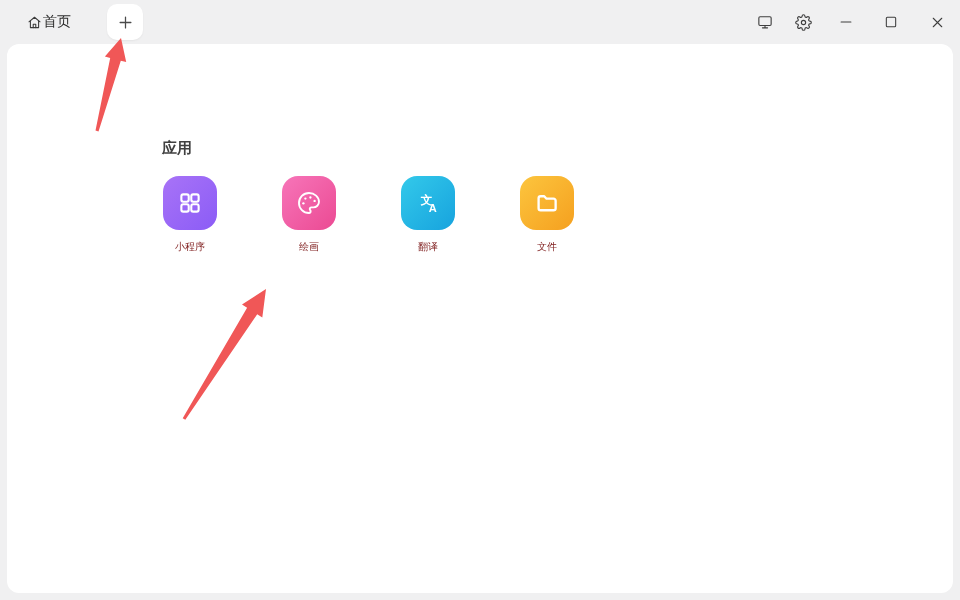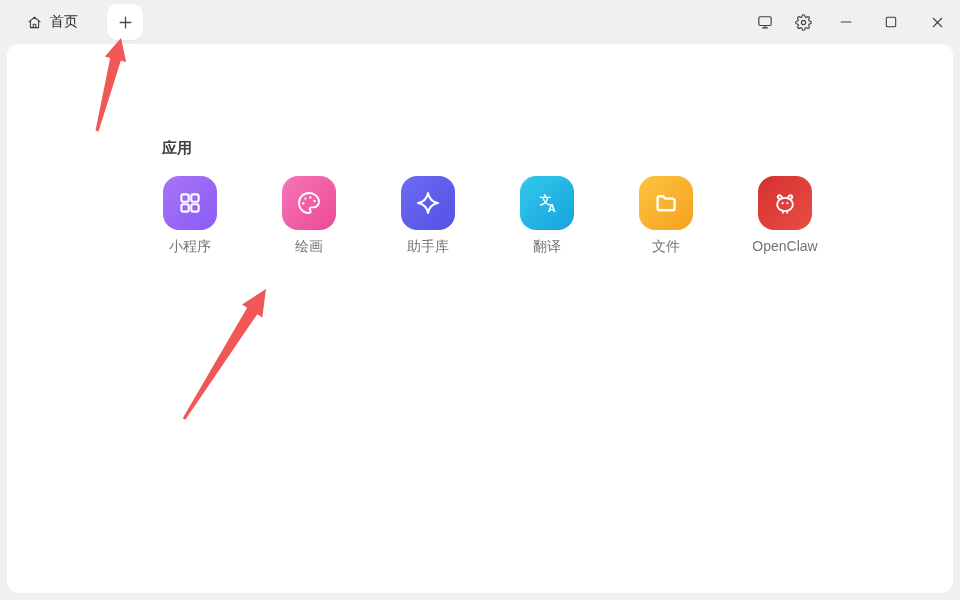--- a/index.html
+++ b/index.html
@@ -4,21 +4,21 @@
 <style>
   html,body{margin:0;padding:0;}
   body{
     width:960px;height:600px;position:relative;overflow:hidden;
     background:#f0f0f1;
     font-family:"Liberation Sans","DejaVu Sans",sans-serif;
     -webkit-font-smoothing:antialiased;
   }
   
   .titlebar{position:absolute;top:0;left:0;width:960px;height:44px;}
-  .home-tab{position:absolute;left:26px;top:0;height:44px;display:flex;align-items:center;gap:7px;
+  .home-tab{position:absolute;left:26px;top:0;height:44px;display:flex;align-items:center;
     color:#2b2b2b;font-size:14px;cursor:default;}
   .plus-btn{position:absolute;left:107px;top:4px;width:36px;height:36px;background:#ffffff;
     border-radius:10px;display:flex;align-items:center;justify-content:center;
     box-shadow:0 1px 2px rgba(0,0,0,0.05);cursor:pointer;}
   .tb-btn{position:absolute;top:7px;width:30px;height:30px;display:flex;align-items:center;
     justify-content:center;border-radius:6px;cursor:pointer;}
   .tb-monitor{left:750px;}
   .tb-settings{left:788px;}
   .tb-min{left:831px;}
   .tb-max{left:876px;}
@@ -26,21 +26,21 @@
   
   .main-panel{position:absolute;left:7px;right:7px;top:44px;bottom:7px;background:#ffffff;
     border-radius:12px;}
   .section-title{position:absolute;left:155px;top:95px;font-size:15px;font-weight:700;color:#404040;}
   
   .apps-grid{position:absolute;left:156px;top:132px;display:grid;
     grid-template-columns:repeat(6,54px);column-gap:65px;row-gap:26px;justify-items:center;}
   .app-item{width:54px;display:flex;flex-direction:column;align-items:center;cursor:pointer;}
   .app-icon{width:54px;height:54px;border-radius:16px;display:flex;align-items:center;
     justify-content:center;flex:none;}
-  .app-label{margin-top:8px;font-size:14px;color:#737373;white-space:nowrap;line-height:17px;}
+  .app-label{margin-top:8px;font-size:10px;color:#7f1d1d;white-space:nowrap;line-height:17px;}
   
   .annot{position:absolute;left:0;top:0;width:960px;height:600px;pointer-events:none;z-index:50;}
 </style>
 </head>
 <body>
 
 <div class="main-panel">
   <div class="section-title">应用</div>
   <div class="apps-grid">
       <div class="app-item">
@@ -60,56 +60,35 @@
      <path d="M12 3.4c-4.8 0-8.6 3.8-8.6 8.6s3.8 8.6 8.6 8.6c.8 0 1.4-.64 1.4-1.45 0-.38-.15-.72-.38-.97-.25-.25-.38-.56-.38-.97 0-.79.64-1.43 1.43-1.43h1.72c2.62 0 4.77-2.15 4.77-4.77C20.57 6.85 16.7 3.4 12 3.4z"></path>
      <circle cx="13.2" cy="7.3" r="1" fill="#fff" stroke="none"></circle>
             <circle cx="16.8" cy="10.2" r="1" fill="#fff" stroke="none"></circle>
      <circle cx="8.9" cy="8.2" r="1" fill="#fff" stroke="none"></circle>
             <circle cx="7.2" cy="12.3" r="1" fill="#fff" stroke="none"></circle>
           </svg>
         </div>
         <div class="app-label">绘画</div>
       </div>
       <div class="app-item">
-        <div class="app-icon" style="background: linear-gradient(135deg, rgb(109, 106, 242), rgb(84, 81, 230));">
-          <svg width="28" height="28" viewBox="0 0 24 24" fill="none" stroke="#fff" stroke-linecap="round" stroke-linejoin="round" stroke-width="1.7">
-     <path d="M12 3.4c.85 4.5 3.95 7.75 8.6 8.6-4.65.85-7.75 4.1-8.6 8.6-.85-4.5-3.95-7.75-8.6-8.6 4.65-.85 7.75-4.1 8.6-8.6z"></path>
-          </svg>
-        </div>
-        <div class="app-label">助手库</div>
-      </div>
-      <div class="app-item">
         <div class="app-icon" style="background: linear-gradient(135deg, rgb(51, 201, 234), rgb(23, 163, 222));">
           <svg width="28" height="28" viewBox="0 0 24 24">
      <text x="5.8" y="12.6" font-size="10" font-weight="bold" fill="#fff" font-family="sans-serif">文</text>
      <text x="12.6" y="19.8" font-size="9.5" font-weight="bold" fill="#fff" font-family="sans-serif">A</text>
           </svg>
         </div>
         <div class="app-label">翻译</div>
       </div>
       <div class="app-item">
         <div class="app-icon" style="background: linear-gradient(135deg, rgb(252, 197, 62), rgb(245, 160, 31));">
           <svg width="28" height="28" viewBox="0 0 24 24" fill="none" stroke="#fff" stroke-linecap="round" stroke-linejoin="round" stroke-width="2">
      <path d="M4.8 8a1.8 1.8 0 0 1 1.8-1.8h3l2 2.1h6a1.8 1.8 0 0 1 1.8 1.8v6.3a1.8 1.8 0 0 1-1.8 1.8H6.6a1.8 1.8 0 0 1-1.8-1.8V8z"></path>
           </svg>
         </div>
         <div class="app-label">文件</div>
-      </div>
-      <div class="app-item">
-        <div class="app-icon" style="background: linear-gradient(135deg, rgb(213, 48, 48), rgb(234, 77, 69));">
-          <svg width="30" height="30" viewBox="0 0 24 24" fill="none" stroke="#fff" stroke-linecap="round" stroke-linejoin="round" stroke-width="1.5">
-     <ellipse cx="12" cy="13.2" rx="6.3" ry="5.3"></ellipse>
-     <path d="M9.8 8.2C9.2 5.9 7 5.1 6.3 6.6c-.5 1.1.4 2.1 1.7 1.9"></path>
-     <path d="M14.2 8.2c.6-2.3 2.8-3.1 3.5-1.6.5 1.1-.4 2.1-1.7 1.9"></path>
-     <path d="M10.3 18.4v1.3M13.7 18.4v1.3"></path>
-     <circle cx="10.1" cy="12.1" r=".85" fill="#fff" stroke="none"></circle>
-            <circle cx="13.9" cy="12.1" r=".85" fill="#fff" stroke="none"></circle>
-          </svg>
-        </div>
-        <div class="app-label">OpenClaw</div>
       </div>
     </div>
 </div>
 
 <div class="titlebar">
   <div class="home-tab">
     <span style="display:flex">
       <svg width="17" height="17" viewBox="0 0 24 24" fill="none" stroke="#3a3a3a" stroke-width="1.5" stroke-linecap="round" stroke-linejoin="round">
         <path d="M4.2 11 12 4.6 19.8 11"></path>
           <path d="M6.2 9.6V19.2h11.6V9.6"></path>

